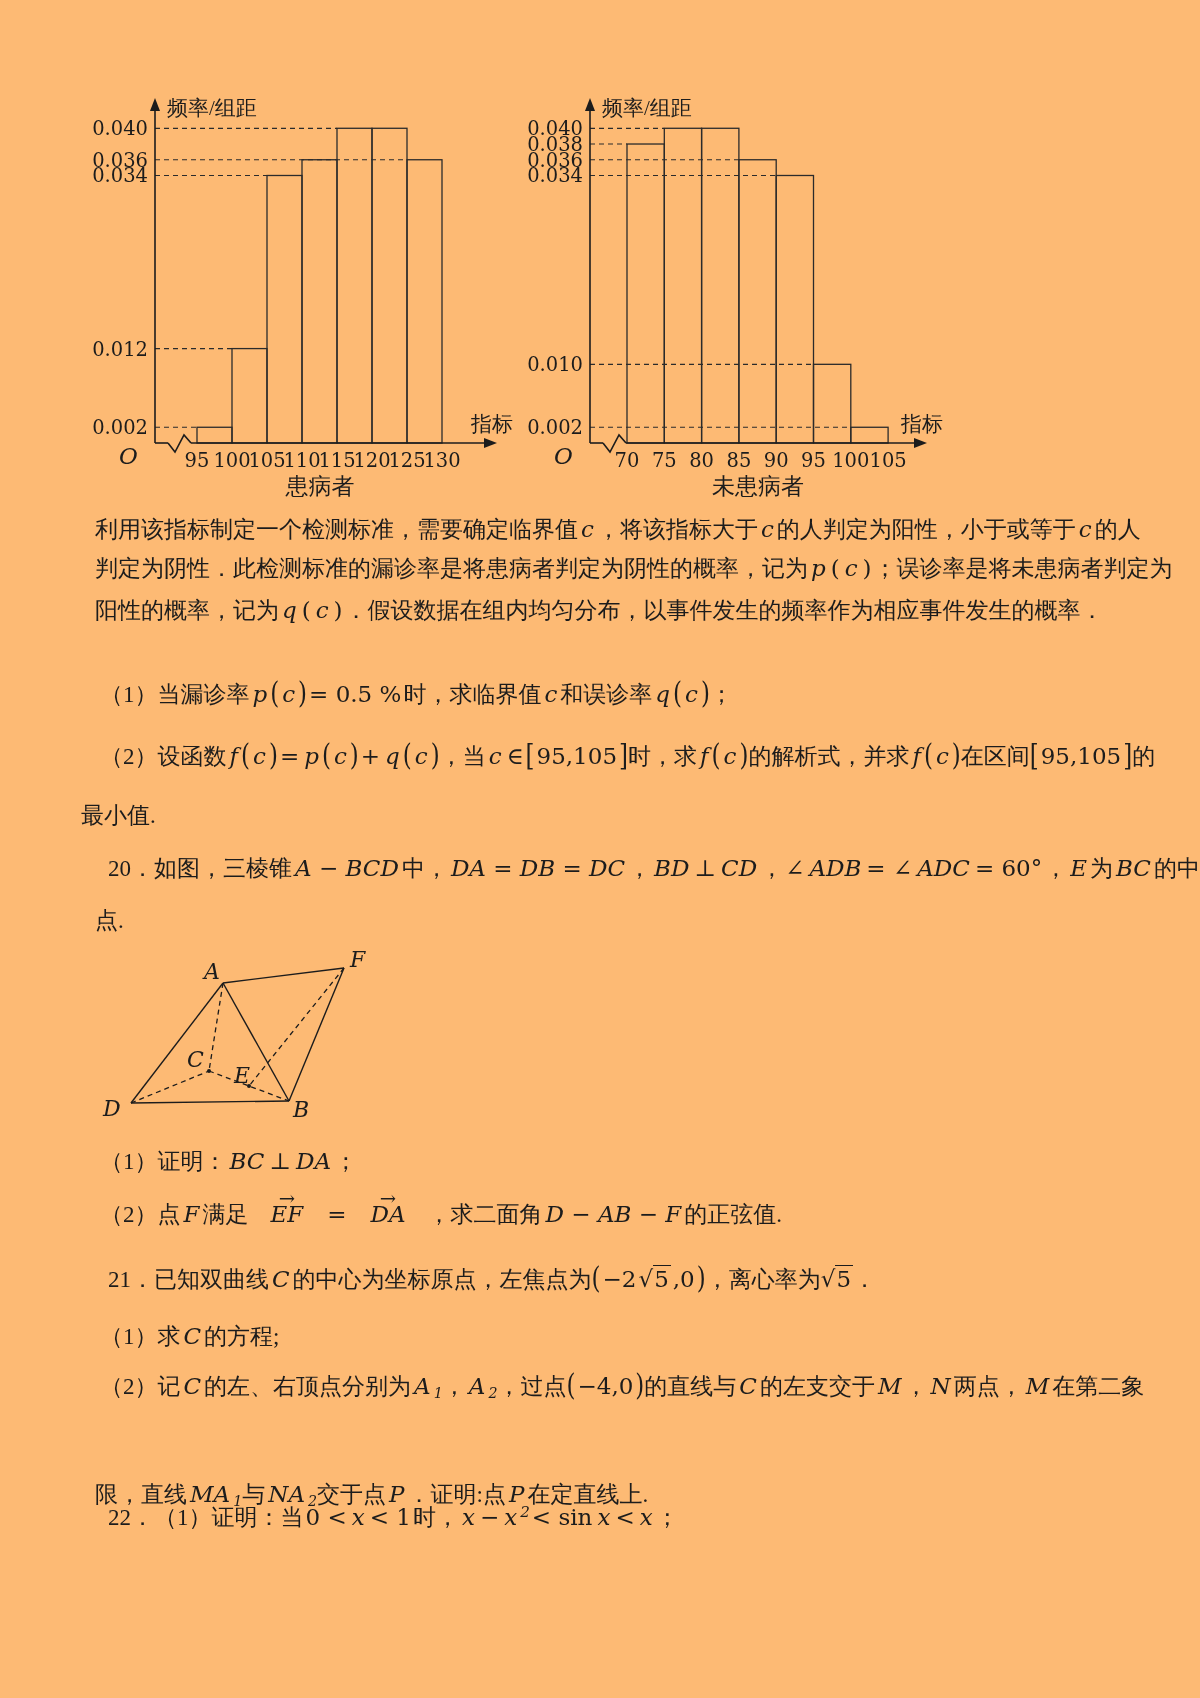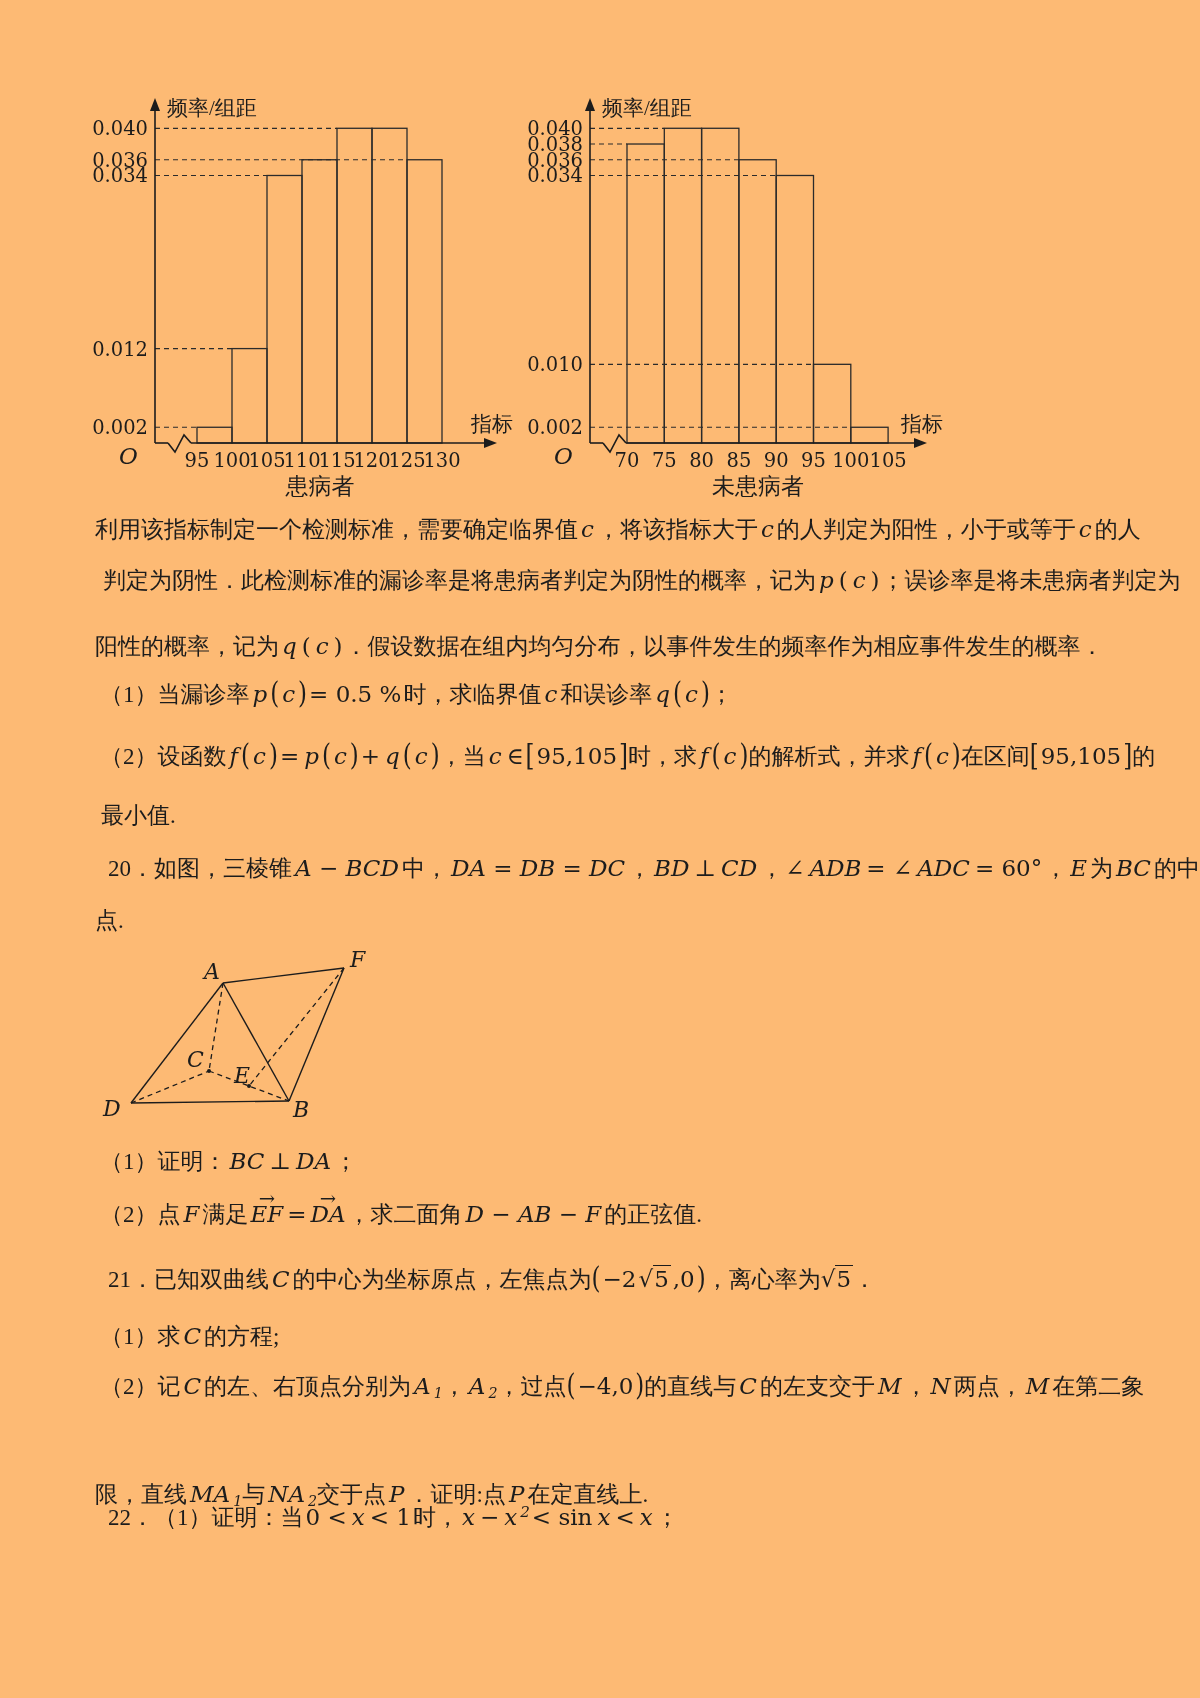--- a/index.html
+++ b/index.html
@@ -6,21 +6,21 @@
   #page{position:relative;width:1200px;height:1698px;background:#fdba74;overflow:hidden;
         font-family:"Liberation Serif",serif;color:#1c1c1c;padding-left:34px;}
   svg{position:absolute;left:0;top:0;}
   #charts-svg{left:0;top:0;}
   #figure-svg{left:0;top:0;}
   .line{position:absolute;font-size:23px;line-height:32px;white-space:nowrap;color:#1c1c1c;}
   .seg-t{font-family:"Liberation Serif",serif;}
   .seg-m{font-family:"DejaVu Serif",serif;font-style:italic;margin:0 3px;}
   .seg-n{font-family:"DejaVu Serif",serif;margin:0 2px;}
   .seg-p{font-family:"DejaVu Serif",serif;display:inline-block;transform:scaleY(1.3);transform-origin:50% 60%;}
-  .seg-v{font-family:"DejaVu Serif",serif;font-style:italic;position:relative;margin:0 2px;display:inline-block;}
+  .seg-v{font-family:"DejaVu Serif",serif;font-style:italic;position:relative;margin:0 22px;display:inline-block;}
   .seg-v::after{content:"\2192";position:absolute;left:0;right:0;top:-0.78em;text-align:center;
                 font-style:normal;font-size:0.85em;}
   .seg-sub{font-family:"DejaVu Serif",serif;font-style:italic;font-size:0.62em;vertical-align:-0.28em;}
   .seg-sup{font-family:"DejaVu Serif",serif;font-style:italic;font-size:0.66em;vertical-align:0.5em;}
   .seg-r{white-space:nowrap;}
   .seg-r .rsign{font-family:"DejaVu Serif",serif;}
   .seg-r .radx{font-family:"DejaVu Serif",serif;border-top:1.6px solid #1c1c1c;padding:0 2px 0 1px;}
   
   .bar{fill:none;stroke:#2b2b2b;stroke-width:1.3;}
   .dash{stroke:#2b2b2b;stroke-width:1.2;stroke-dasharray:5 4;fill:none;}
@@ -133,25 +133,25 @@
       <circle cx="249" cy="1086" r="2" class="fdot"></circle>
       <text x="204" y="979" class="flab">A</text>
       <text x="350" y="967" class="flab">F</text>
       <text x="103" y="1116" class="flab">D</text>
       <text x="293" y="1117" class="flab">B</text>
       <text x="187" y="1067" class="flab">C</text>
       <text x="234" y="1083" class="flab">E</text>
     </svg>
 
   <div class="line" style="left:95px;top:513px;"><span class="seg-t">利用该指标制定一个检测标准，需要确定临界值</span><span class="seg-m">c</span><span class="seg-t">，将该指标大于</span><span class="seg-m">c</span><span class="seg-t">的人判定为阳性，小于或等于</span><span class="seg-m">c</span><span class="seg-t">的人</span></div>
-  <div class="line" style="left:95px;top:564px;margin-left:8px;"><span class="seg-t">判定为阴性．此检测标准的漏诊率是将患病者判定为阴性的概率，记为</span><span class="seg-m">p</span><span class="seg-n">(</span><span class="seg-m">c</span><span class="seg-n">)</span><span class="seg-t">；误诊率是将未患病者判定为</span></div>
-  <div class="line" style="left:95px;top:630px;"><span class="seg-t">阳性的概率，记为</span><span class="seg-m">q</span><span class="seg-n">(</span><span class="seg-m">c</span><span class="seg-n">)</span><span class="seg-t">．假设数据在组内均匀分布，以事件发生的频率作为相应事件发生的概率．</span></div>
+  <div class="line" style="left:95px;top:552px;"><span class="seg-t">判定为阴性．此检测标准的漏诊率是将患病者判定为阴性的概率，记为</span><span class="seg-m">p</span><span class="seg-n">(</span><span class="seg-m">c</span><span class="seg-n">)</span><span class="seg-t">；误诊率是将未患病者判定为</span></div>
+  <div class="line" style="left:95px;top:594px;"><span class="seg-t">阳性的概率，记为</span><span class="seg-m">q</span><span class="seg-n">(</span><span class="seg-m">c</span><span class="seg-n">)</span><span class="seg-t">．假设数据在组内均匀分布，以事件发生的频率作为相应事件发生的概率．</span></div>
   <div class="line" style="left:100px;top:678px;"><span class="seg-t">（1）当漏诊率</span><span class="seg-m">p</span><span class="seg-p">(</span><span class="seg-m">c</span><span class="seg-p">)</span><span class="seg-n">= 0.5 %</span><span class="seg-t">时，求临界值</span><span class="seg-m">c</span><span class="seg-t">和误诊率</span><span class="seg-m">q</span><span class="seg-p">(</span><span class="seg-m">c</span><span class="seg-p">)</span><span class="seg-t">；</span></div>
   <div class="line" style="left:100px;top:740px;"><span class="seg-t">（2）设函数</span><span class="seg-m">f</span><span class="seg-p">(</span><span class="seg-m">c</span><span class="seg-p">)</span><span class="seg-n">=</span><span class="seg-m">p</span><span class="seg-p">(</span><span class="seg-m">c</span><span class="seg-p">)</span><span class="seg-n">+</span><span class="seg-m">q</span><span class="seg-p">(</span><span class="seg-m">c</span><span class="seg-p">)</span><span class="seg-t">，当</span><span class="seg-m">c</span><span class="seg-n">∈</span><span class="seg-p">[</span><span class="seg-n">95,105</span><span class="seg-p">]</span><span class="seg-t">时，求</span><span class="seg-m">f</span><span class="seg-p">(</span><span class="seg-m">c</span><span class="seg-p">)</span><span class="seg-t">的解析式，并求</span><span class="seg-m">f</span><span class="seg-p">(</span><span class="seg-m">c</span><span class="seg-p">)</span><span class="seg-t">在区间</span><span class="seg-p">[</span><span class="seg-n">95,105</span><span class="seg-p">]</span><span class="seg-t">的</span></div>
-  <div class="line" style="left:101px;top:800px;"><span class="seg-t">最小值.</span></div>
+  <div class="line" style="left:81px;top:800px;"><span class="seg-t">最小值.</span></div>
   <div class="line" style="left:108px;top:852px;"><span class="seg-t">20．如图，三棱锥</span><span class="seg-m">A − BCD</span><span class="seg-t">中，</span><span class="seg-m">DA = DB = DC</span><span class="seg-t">，</span><span class="seg-m">BD</span><span class="seg-n">⊥</span><span class="seg-m">CD</span><span class="seg-t">，</span><span class="seg-n">∠</span><span class="seg-m">ADB</span><span class="seg-n">= ∠</span><span class="seg-m">ADC</span><span class="seg-n">= 60°</span><span class="seg-t">，</span><span class="seg-m">E</span><span class="seg-t">为</span><span class="seg-m">BC</span><span class="seg-t">的中</span></div>
   <div class="line" style="left:95px;top:905px;"><span class="seg-t">点.</span></div>
   <div class="line" style="left:100px;top:1145px;text-align:right;"><span class="seg-t">（1）证明：</span><span class="seg-m">BC</span><span class="seg-n">⊥</span><span class="seg-m">DA</span><span class="seg-t">；</span></div>
   <div class="line" style="left:100px;top:1198px;"><span class="seg-t">（2）点</span><span class="seg-m">F</span><span class="seg-t">满足</span><span class="seg-v">EF</span><span class="seg-n">=</span><span class="seg-v">DA</span><span class="seg-t">，求二面角</span><span class="seg-m">D − AB − F</span><span class="seg-t">的正弦值.</span></div>
   <div class="line" style="left:108px;top:1263px;"><span class="seg-t">21．已知双曲线</span><span class="seg-m">C</span><span class="seg-t">的中心为坐标原点，左焦点为</span><span class="seg-p">(</span><span class="seg-n">−2</span><span class="seg-r"><span class="rsign">√</span><span class="radx">5</span></span><span class="seg-n">,0</span><span class="seg-p">)</span><span class="seg-t">，离心率为</span><span class="seg-r"><span class="rsign">√</span><span class="radx">5</span></span><span class="seg-t">．</span></div>
   <div class="line" style="left:100px;top:1320px;"><span class="seg-t">（1）求</span><span class="seg-m">C</span><span class="seg-t">的方程;</span></div>
   <div class="line" style="left:100px;top:1370px;"><span class="seg-t">（2）记</span><span class="seg-m">C</span><span class="seg-t">的左、右顶点分别为</span><span class="seg-m">A</span><span class="seg-sub">1</span><span class="seg-t">，</span><span class="seg-m">A</span><span class="seg-sub">2</span><span class="seg-t">，过点</span><span class="seg-p">(</span><span class="seg-n">−4,0</span><span class="seg-p">)</span><span class="seg-t">的直线与</span><span class="seg-m">C</span><span class="seg-t">的左支交于</span><span class="seg-m">M</span><span class="seg-t">，</span><span class="seg-m">N</span><span class="seg-t">两点，</span><span class="seg-m">M</span><span class="seg-t">在第二象</span></div>
   <div class="line" style="left:95px;top:1434px;margin-top:44px;"><span class="seg-t">限，直线</span><span class="seg-m">MA</span><span class="seg-sub">1</span><span class="seg-t">与</span><span class="seg-m">NA</span><span class="seg-sub">2</span><span class="seg-t">交于点</span><span class="seg-m">P</span><span class="seg-t">．证明:点</span><span class="seg-m">P</span><span class="seg-t">在定直线上.</span></div>
   <div class="line" style="left:108px;top:1496px;"><span class="seg-t">22．（1）证明：当</span><span class="seg-n">0 &lt;</span><span class="seg-m">x</span><span class="seg-n">&lt; 1</span><span class="seg-t">时，</span><span class="seg-m">x</span><span class="seg-n">−</span><span class="seg-m">x</span><span class="seg-sup">2</span><span class="seg-n">&lt; sin</span><span class="seg-m">x</span><span class="seg-n">&lt;</span><span class="seg-m">x</span><span class="seg-t">；</span></div>
 

